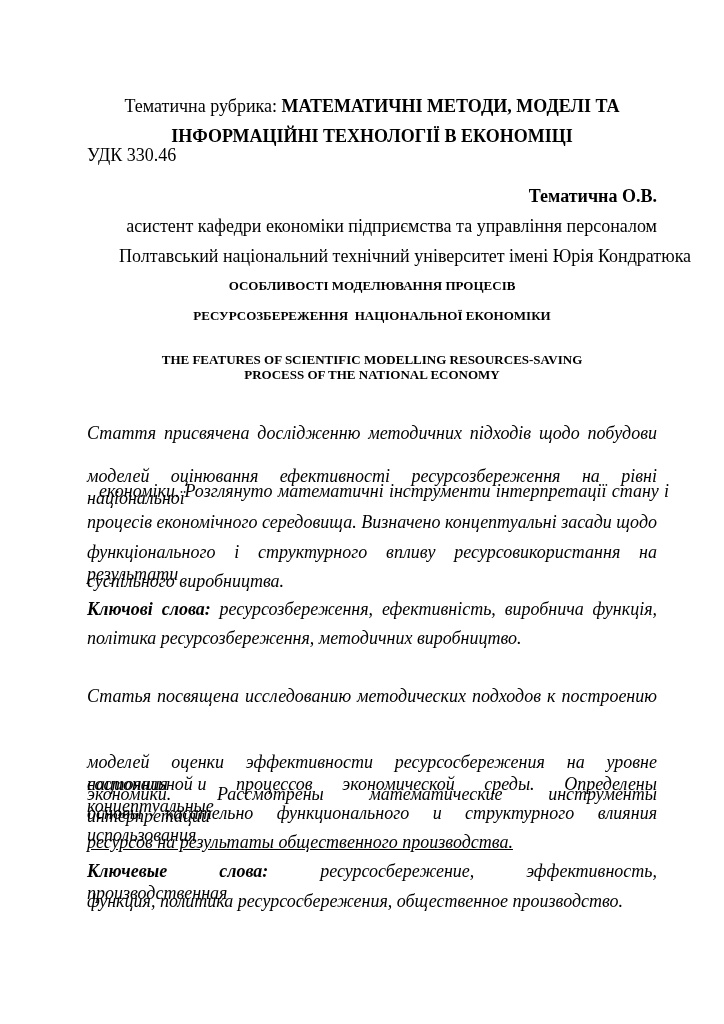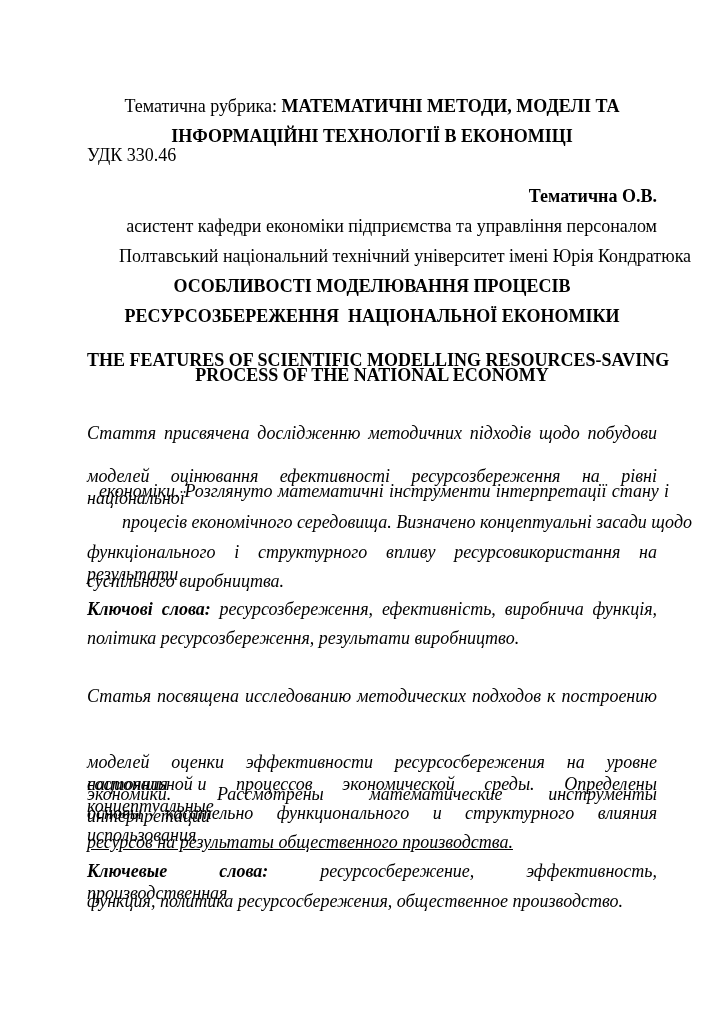--- a/index.html
+++ b/index.html
@@ -37,21 +37,21 @@
       text-align: justify;
       text-align-last: justify;
       white-space: normal;
     }
     .last {
       text-align: center;
       text-align-last: left;
     }
     .heading {
       font-weight: bold;
-      font-size: 18px;
+      font-size: 13px;
       text-align: center;
     }
   </style>
 </head>
 <body>
 
 <div class="page">
 
   <div class="line center" style="top:95px;">
     <span>Тематична рубрика: </span><span class="bold">МАТЕМАТИЧНІ МЕТОДИ, МОДЕЛІ ТА</span>
@@ -65,28 +65,28 @@
   <div class="line right" style="top:245px;margin-left:32px;">Полтавський національний технічний університет імені Юрія Кондратюка</div>
 
   <div class="line heading" style="top:275px;">ОСОБЛИВОСТІ МОДЕЛЮВАННЯ ПРОЦЕСІВ</div>
   <div class="line heading" style="top:305px; white-space:pre;">РЕСУРСОЗБЕРЕЖЕННЯ  НАЦІОНАЛЬНОЇ ЕКОНОМІКИ</div>
   <div class="line heading" style="top:334px;margin-top:15px;">THE FEATURES OF SCIENTIFIC MODELLING RESOURCES-SAVING</div>
   <div class="line heading" style="top:364px;">PROCESS OF THE NATIONAL ECONOMY</div>
 
   <div class="line italic justify" style="top:422px;">Стаття присвячена дослідженню методичних підходів щодо побудови</div>
   <div class="line italic justify" style="top:465px;">моделей оцінювання ефективності ресурсозбереження на рівні національної</div>
   <div class="line italic justify" style="top:480px;margin-left:12px;">економіки. Розглянуто математичні інструменти інтерпретації стану і</div>
-  <div class="line italic justify" style="top:511px;margin-left:35px;">процесів економічного середовища. Визначено концептуальні засади щодо</div>
+  <div class="line italic justify" style="top:511px;">процесів економічного середовища. Визначено концептуальні засади щодо</div>
   <div class="line italic justify" style="top:541px;">функціонального і структурного впливу ресурсовикористання на результати</div>
   <div class="line italic last" style="top:570px;">суспільного виробництва.</div>
 
   <div class="line italic justify" style="top:598px;">
     <span class="bold">Ключові слова:</span><span> ресурсозбереження, ефективність, виробнича функція,</span>
   </div>
-  <div class="line italic last" style="top:627px;">політика ресурсозбереження, результати виробництво.</div>
+  <div class="line italic last" style="top:627px;">політика ресурсозбереження, методичних виробництво.</div>
 
   <div class="line italic justify" style="top:685px;">Статья посвящена исследованию методических подходов к построению</div>
   <div class="line italic justify" style="top:751px;">моделей оценки эффективности ресурсосбережения на уровне национальной</div>
   <div class="line italic justify" style="top:755px;margin-top:28px;">экономики. Рассмотрены математические инструменты интерпретации</div>
   <div class="line italic justify" style="top:773px;">состояния и процессов экономической среды. Определены концептуальные</div>
   <div class="line italic justify" style="top:802px;">основы касательно функционального и структурного влияния использования</div>
   <div class="line italic last" style="top:831px;text-decoration:underline;">ресурсов на результаты общественного производства.</div>
 
   <div class="line italic justify" style="top:860px;">
     <span class="bold">Ключевые слова:</span><span> ресурсосбережение, эффективность, производственная</span>

